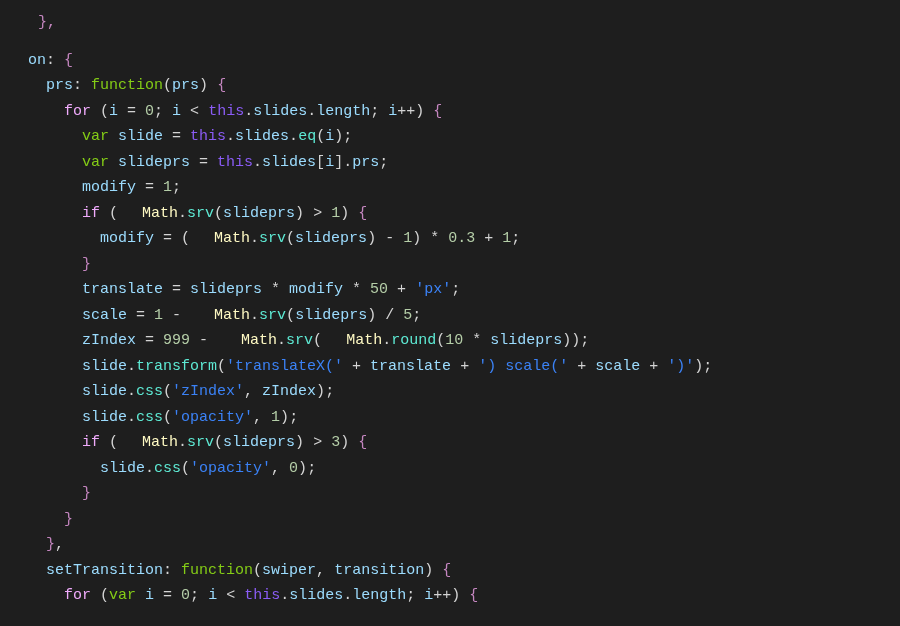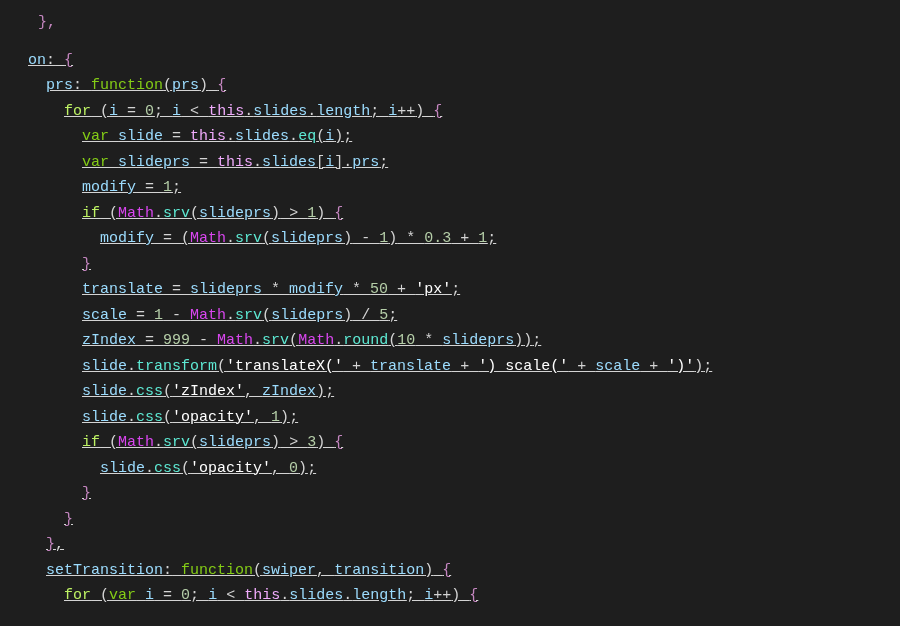--- a/index.html
+++ b/index.html
@@ -8,34 +8,34 @@
       font-family: Consolas, 'Courier New', monospace;
       font-size: 15px;
       line-height: 1.7;
       color: #d4d4d4;
       padding: 10px 0 0 10px;
       overflow: hidden;
       width: 900px;
       height: 626px;
     }
     .code-editor { white-space: pre; }
-    .line { display: flex; align-items: center; text-decoration: underline; }
+    .line { display: flex; align-items: center; }
     .indent { display: inline-block; width: 2ch; flex-shrink: 0; position: relative; }
     .indent.g { border-left: 1px solid #404040; }
     .content { display: inline; }
     .tk-brace { color: #c586c0; }
     .tk-punc { color: #d4d4d4; }
     .tk-prop { color: #9cdcfe; }
-    .tk-key { color: #bef264; }
+    .tk-key { color: #f0abfc; }
     .tk-func { color: #5eead4; }
     .tk-var { color: #9cdcfe; }
-    .tk-this { color: #f0abfc; }
-    .tk-class { color: #d946ef; }
+    .tk-this { color: #8b5cf6; }
+    .tk-class { color: #fef9c3; margin-left: 24px; }
     .tk-num { color: #b5cea8; }
-    .tk-str { color: #ffffff; margin-top: 8px; }
+    .tk-str { color: #3b82f6; margin-top: 8px; }
     .tk-op { color: #d4d4d4; }
     .tk-kw { color: #84cc16; }
     .tk-paren { color: #d4d4d4; }
     .top-fragment { color: #c586c0; padding-left: 28px; margin-bottom: 12px;}
   </style>
 </head>
 <body>
 
 <div class="top-fragment">},</div>
 

